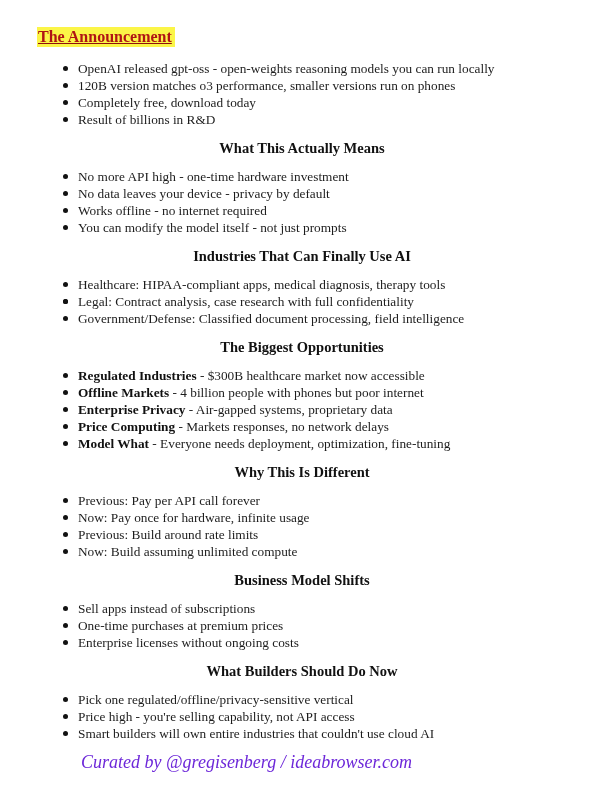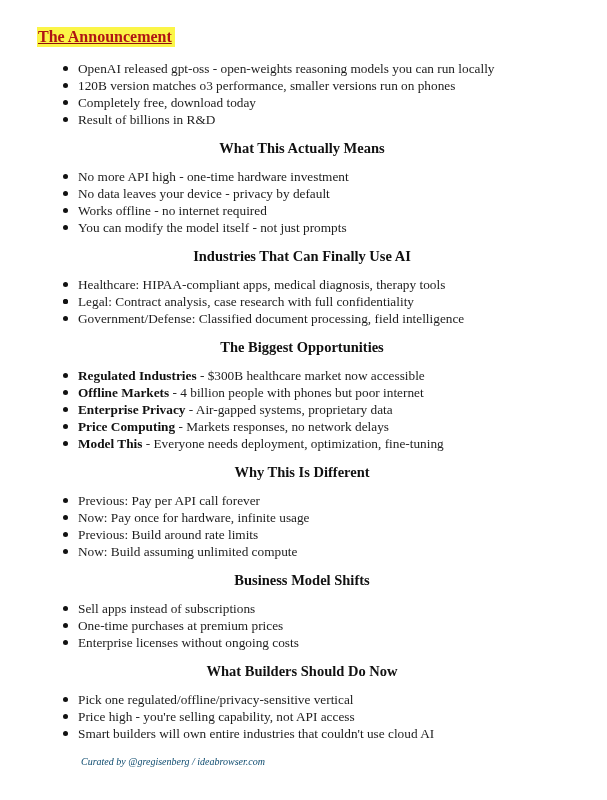--- a/index.html
+++ b/index.html
@@ -60,23 +60,23 @@
     border-radius: 50%;
     background: #121212;
   }
   .lead {
     font-weight: bold;
     color: #111111;
   }
   .footer-credit {
     margin: 8px 0 0 44px;
     font-style: italic;
-    font-size: 10px;
+    font-size: 18px;
     line-height: 18px;
-    color: #0c4a6e;
+    color: #6d28d9;
   }
 </style>
 </head>
 <body>
 
 <div class="page">
 
   <h1 class="doc-title"><span class="hl">The Announcement</span></h1>
 
   <ul class="bullets">
@@ -101,21 +101,21 @@
     <li><span class="dot"></span><span>Legal: Contract analysis, case research with full confidentiality</span></li>
     <li><span class="dot"></span><span>Government/Defense: Classified document processing, field intelligence</span></li>
   </ul>
 
   <h2 class="sec-heading">The Biggest Opportunities</h2>
   <ul class="bullets">
     <li><span class="dot"></span><span class="lead">Regulated Industries</span><span> - $300B healthcare market now accessible</span></li>
     <li><span class="dot"></span><span class="lead">Offline Markets</span><span> - 4 billion people with phones but poor internet</span></li>
     <li><span class="dot"></span><span class="lead">Enterprise Privacy</span><span> - Air-gapped systems, proprietary data</span></li>
     <li><span class="dot"></span><span class="lead">Price Computing</span><span> - Markets responses, no network delays</span></li>
-    <li><span class="dot"></span><span class="lead">Model This</span><span> - Everyone needs deployment, optimization, fine-tuning</span></li>
+    <li><span class="dot"></span><span class="lead">Model What</span><span> - Everyone needs deployment, optimization, fine-tuning</span></li>
   </ul>
 
   <h2 class="sec-heading">Why This Is Different</h2>
   <ul class="bullets">
     <li><span class="dot"></span><span>Previous: Pay per API call forever</span></li>
     <li><span class="dot"></span><span>Now: Pay once for hardware, infinite usage</span></li>
     <li><span class="dot"></span><span>Previous: Build around rate limits</span></li>
     <li><span class="dot"></span><span>Now: Build assuming unlimited compute</span></li>
   </ul>
 

